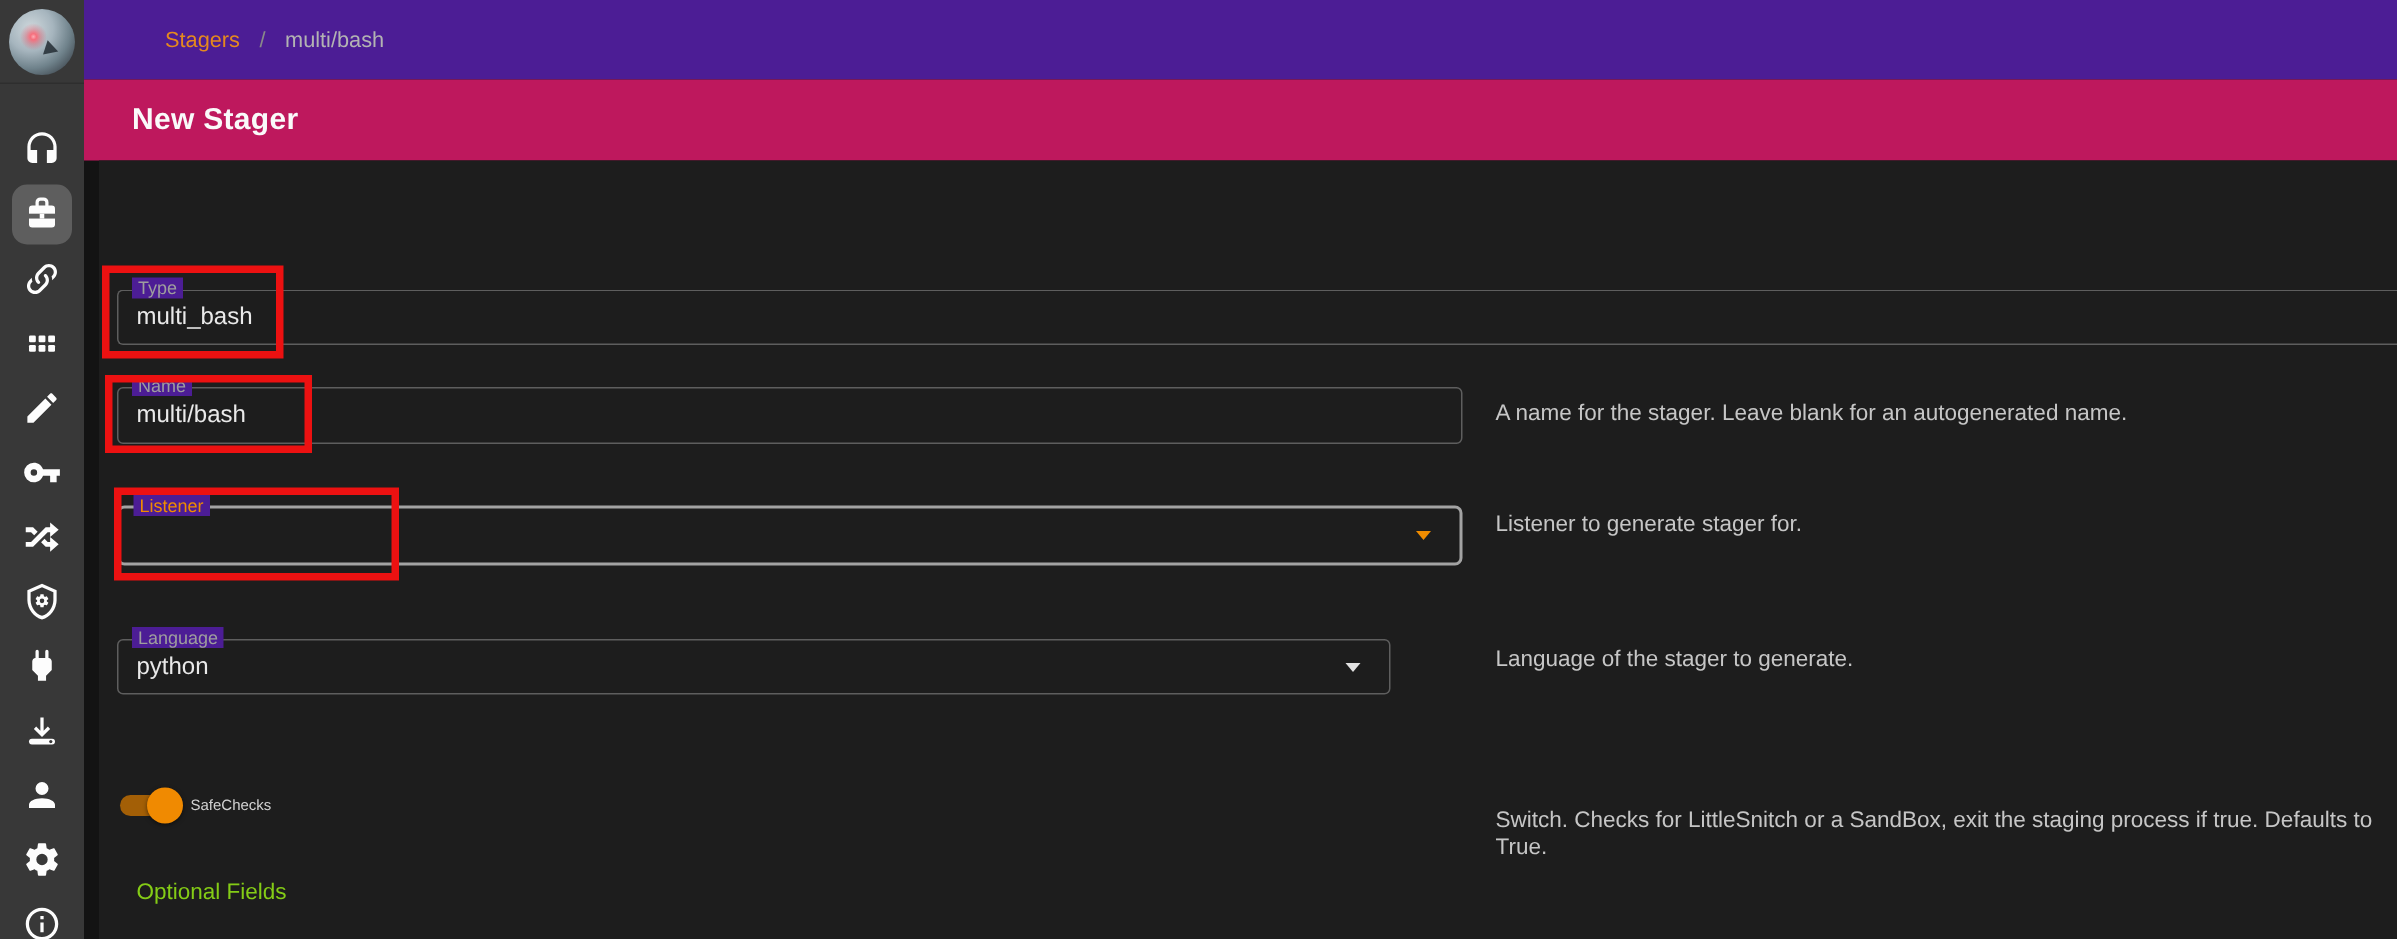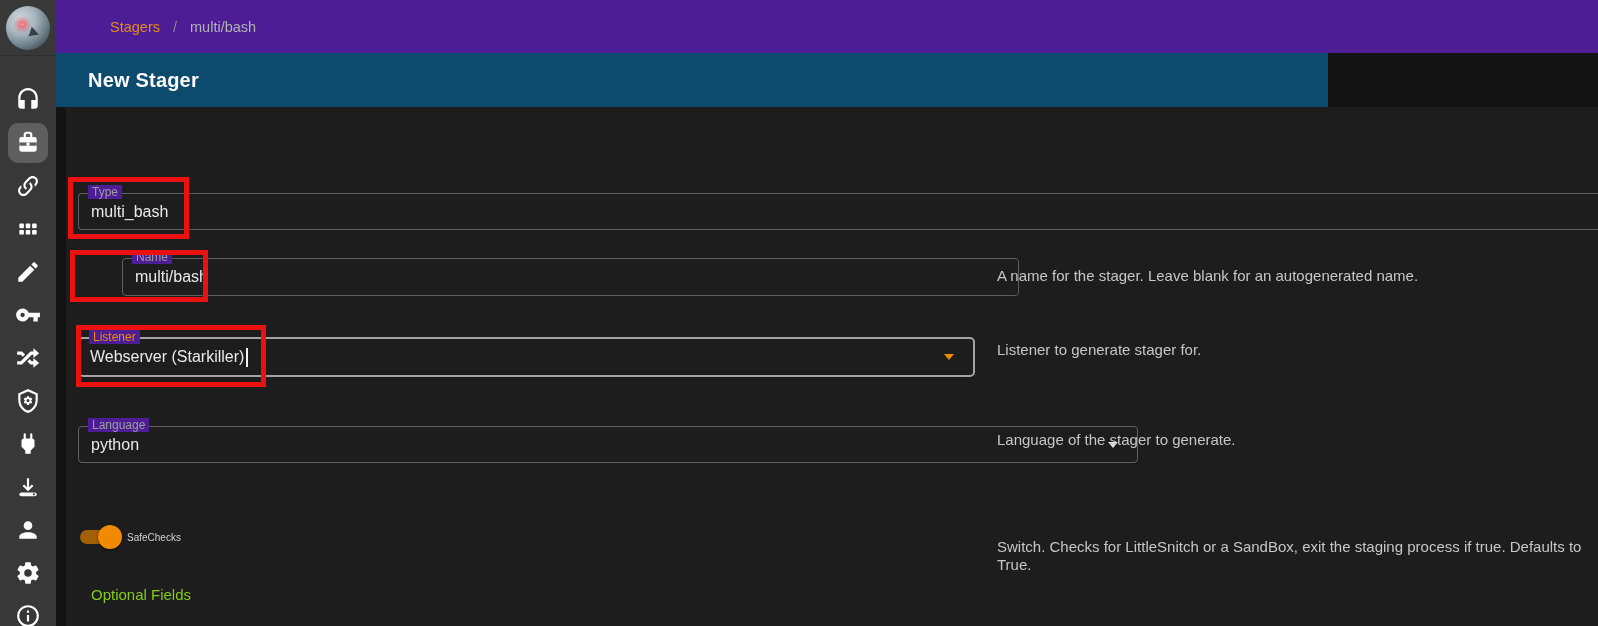--- a/index.html
+++ b/index.html
@@ -24,40 +24,40 @@
 
   
   .topbar { position:absolute; left:56px; top:0; width:1542px; height:53px; background:#4c1d95;
             display:flex; align-items:center; }
   .breadcrumb { display:flex; align-items:center; gap:13px; margin-left:54px; font-size:14.5px; }
   .crumb-section { color:#e5891e; cursor:pointer; }
   .crumb-sep { color:#8a8a8a; }
   .crumb-page { color:#b3b3b3; }
 
   
-  .header-band { position:absolute; left:56px; top:53px; width:1272px; height:54px; background:#0c4a6e; }
+  .header-band { position:absolute; left:56px; top:53px; width:1542px; height:54px; background:#be185d; }
   .page-title { position:absolute; left:32px; top:16px; color:#fafafa; font-size:20px; font-weight:600; letter-spacing:.2px; }
 
   
   .card { position:absolute; left:66px; top:107px; right:0; bottom:0; background:#1d1d1d; overflow:hidden; }
   .desc-section { position:absolute; left:0; right:0; top:0; height:61px; background:#242424;
                   box-shadow:0 3px 5px rgba(0,0,0,.4); display:flex; align-items:center; }
   .desc-text { margin-left:34px; color:#dcdcdc; font-size:15px; }
 
   
   .field { position:absolute; border:1px solid #5e5e5e; border-radius:4px; }
   .field-label { position:absolute; top:-9px; left:9px; padding:0 4px; background:#4c1d95;
                  font-size:12px; color:#9e9e9e; line-height:14px; }
   .field-value { font-size:16px; color:#e9e9e9; padding-left:12px; display:flex; align-items:center; height:100%; }
   .f-type { left:12px; top:86px; width:1560px; height:37px; border-right:none; border-radius:4px 0 0 4px; }
-  .f-name { left:12px; top:151px; width:897px; height:38px;margin-left:44px; }
+  .f-name { left:12px; top:151px; width:897px; height:38px; }
   .f-listener { left:12px; top:230px; width:897px; height:40px; border:2px solid #a3a3a3; border-radius:5px; }
   .f-listener .field-label { color:#f08c00; top:-9px; }
   .f-listener .field-value { padding-left:10px; }
-  .f-language { left:12px; top:319px; width:1060px; height:37px; }
+  .f-language { left:12px; top:319px; width:849px; height:37px; }
   .caret { position:absolute; right:19px; top:50%; margin-top:-3px; width:0; height:0;
            border-left:5.5px solid transparent; border-right:5.5px solid transparent; }
   .caret.orange { border-top:6.5px solid #f08c00; }
   .caret.white  { border-top:6.5px solid #e2e2e2; }
   .text-cursor { display:inline-block; width:1.5px; height:19px; background:#f2f2f2; margin-left:2px; }
 
   .helper { position:absolute; left:931px; color:#c6c6c6; font-size:15px; line-height:18px; }
   .h-name { top:160px; } .h-listener { top:234px; } .h-language { top:324px; } .h-safechecks { top:413px;margin-top:18px; }
 
   
@@ -186,24 +186,20 @@
   </div>
 
   <div class="field f-name">
     <span class="field-label">Name</span>
     <div class="field-value">multi/bash</div>
   </div>
   <div class="helper h-name">A name for the stager. Leave blank for an autogenerated name.</div>
 
   <div class="field f-listener">
     <span class="field-label">Listener</span>
-    <div class="field-value">
-      <span>Webserver (Starkiller)</span>
-      <span class="text-cursor"></span>
-    </div>
     <span class="caret orange"></span>
   </div>
   <div class="helper h-listener">Listener to generate stager for.</div>
 
   <div class="field f-language">
     <span class="field-label">Language</span>
     <div class="field-value">python</div>
     <span class="caret white"></span>
   </div>
   <div class="helper h-language">Language of the stager to generate.</div>

